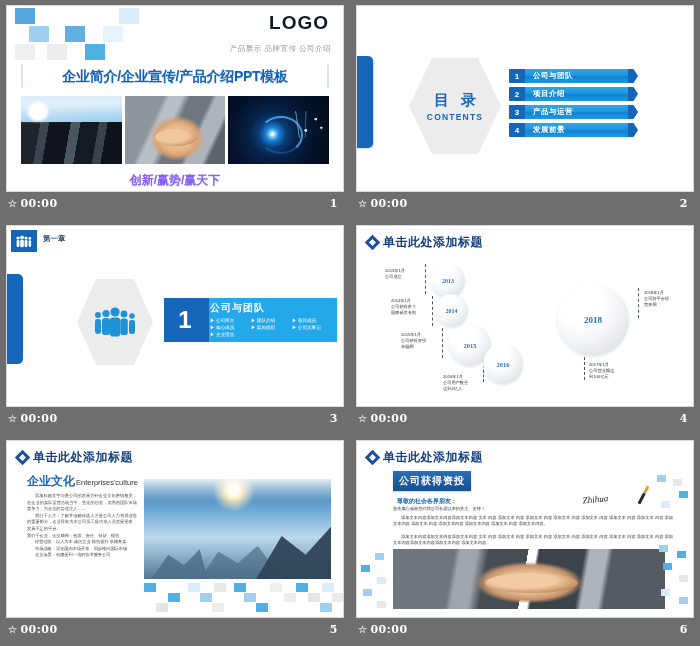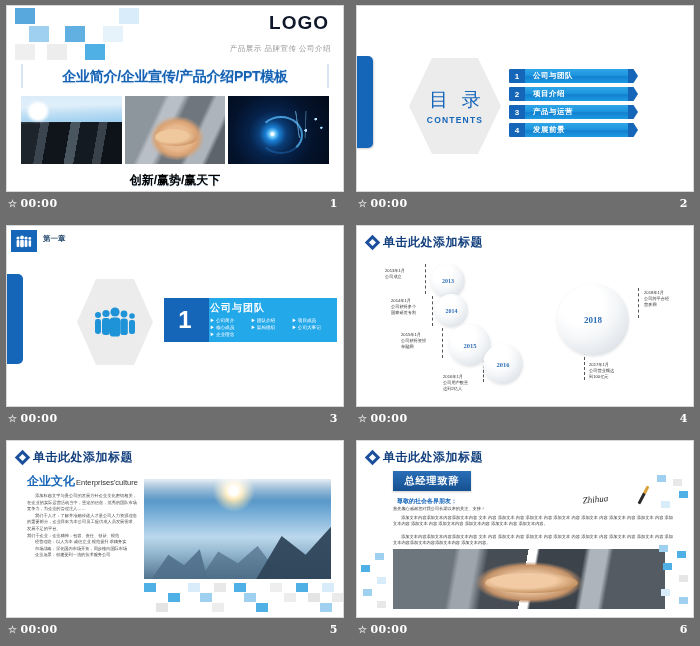--- a/index.html
+++ b/index.html
@@ -108,42 +108,42 @@
     background:
       linear-gradient(82deg, transparent 0 46%, rgba(130,210,255,.55) 47% 48%, transparent 49%),
       linear-gradient(92deg, transparent 0 60%, rgba(130,210,255,.35) 61% 62%, transparent 63%),
       radial-gradient(circle at 80% 30%, #bfe9ff 0 1.2px, transparent 1.6px),
       radial-gradient(circle at 62% 72%, #bfe9ff 0 1.2px, transparent 1.6px),
       radial-gradient(circle at 90% 62%, #9fdcff 0 1px, transparent 1.4px);
   }
   .s1-tag {
     position:absolute; left:0; right:0; top:166px;
     text-align:center;
-    font-size:12px; font-weight:bold; color:#000000;
+    font-size:12px; font-weight:bold; color:#8b5cf6;
     text-shadow:0 1px 0 #d5e7f7;
   }
 
   
   .s2-tab {
     position:absolute; left:-6px; top:50px; width:22px; height:92px;
     background:#1565b9; border-radius:5px;
     box-shadow:1px 1px 2px rgba(0,0,0,.18);
   }
   .hex {
     position:absolute;
     background:#ececec;
     clip-path:polygon(25% 0%,75% 0%,100% 50%,75% 100%,25% 100%,0% 50%);
   }
   .s2-hex { left:52px; top:52px; width:92px; height:96px; }
   .s2-hex-txt {
     position:absolute; left:52px; top:52px; width:92px; height:96px;
     display:flex; flex-direction:column; align-items:center; justify-content:center;
     color:#1565b9;
   }
-  .s2-hex-cn { font-size:19px; font-weight:normal; letter-spacing:4px; text-indent:4px;}
+  .s2-hex-cn { font-size:15px; font-weight:bold; letter-spacing:4px; text-indent:4px;}
   .s2-hex-en { font-size:8.5px; font-weight:bold; letter-spacing:1.2px; margin-top:2px;}
   .s2-list { position:absolute; left:152px; top:63px; width:120px; }
   .s2-item {
     position:relative; height:14px; margin-bottom:4px; display:flex;
   }
   .s2-num {
     width:16px; background:#1565b9; color:#fff;
     font-size:8px; font-weight:bold;
     display:flex; align-items:center; justify-content:center;
     border-radius:1px 0 0 1px;
@@ -516,21 +516,21 @@
     </div>
   </div>
 
   <div class="cell">
     <div class="slide s6">
       <div class="hdr">
         <span class="hdr-dia"></span>
         <span class="hdr-txt">单击此处添加标题</span>
       </div>
 
-      <div class="s6-title">总经理致辞</div>
+      <div class="s6-title">公司获得资投</div>
       <div class="s6-greet">尊敬的社会各界朋友：</div>
       <div class="s6-sub">首先衷心感谢您对我公司长期以来的关注、支持！</div>
       <div class="s6-p" style="top:74px;text-indent:8px;">添加文本内容添加文本内容添加文本内容 文本 内容 添加文本 内容 添加文本 内容 添加文本 内容 添加文本 内容 添加文本 内容 添加文本 内容 添加文本内容 添加文本 内容 添加文本内容 添加文本内容 添加文本 内容 添加文本内容。</div>
       <div class="s6-p" style="top:93px;text-indent:8px;">添加文本内容添加文本内容添加文本内容 文本 内容 添加文本 内容 添加文本 内容 添加文本 内容 添加文本 内容 添加文本 内容 添加文本 内容 添加文本内容添加文本内容添加文本内容 添加文本内容。</div>
 
       <div class="sign">Zhihua</div>
       <div class="pen"></div>
 
       <div class="s6-photo"></div>
 

